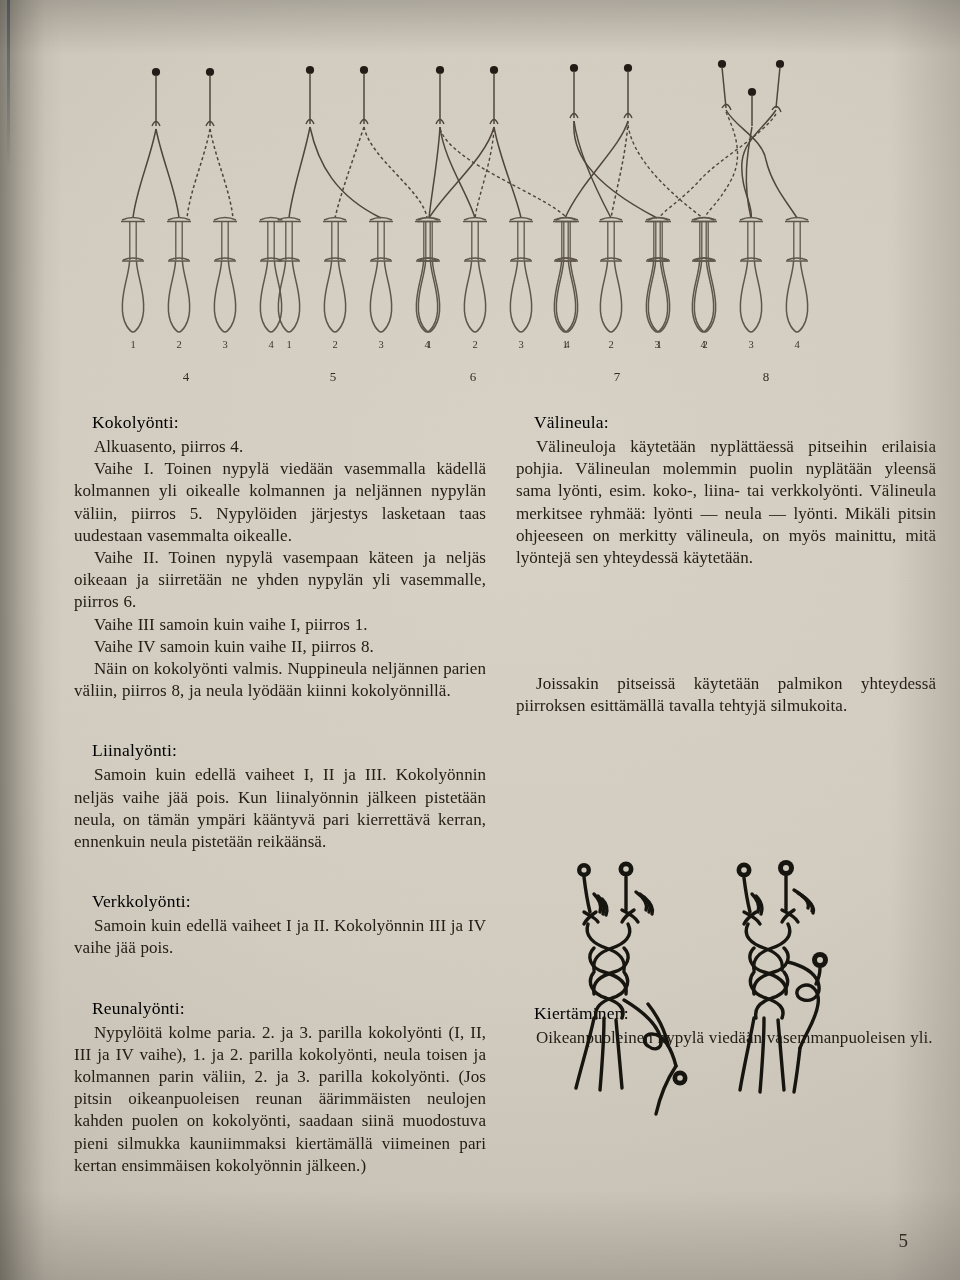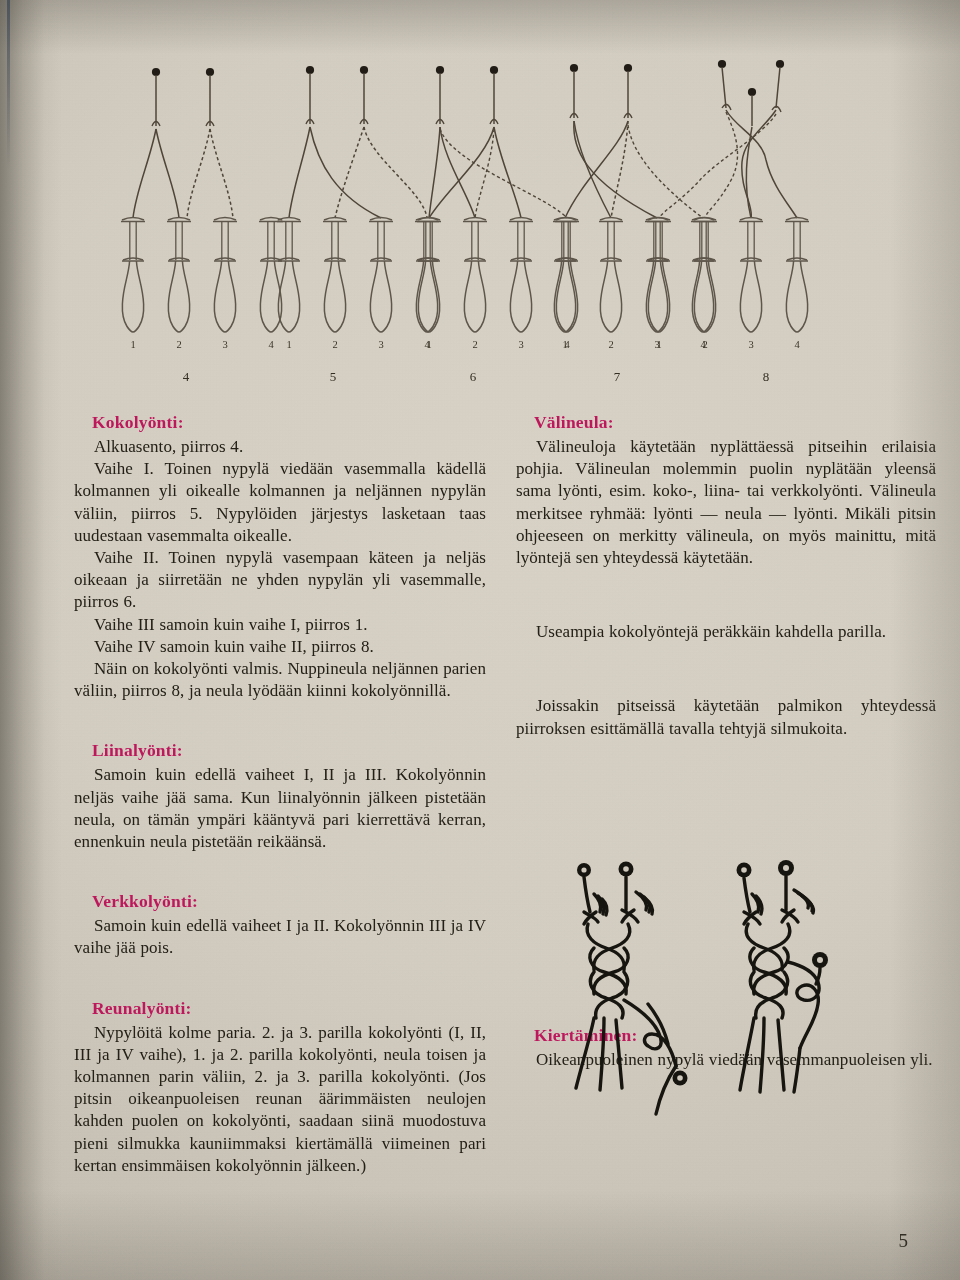--- a/index.html
+++ b/index.html
@@ -68,25 +68,25 @@
   }
   .col {
     position: absolute;
     top: 0;
   }
   .col-left  { left: 74px;  width: 412px; }
   .col-right { left: 516px; width: 420px; }
 
   h2.head {
     font-size: 17.5px;
-    font-weight: bold;
+    font-weight: normal;
     margin: 0 0 3px 0;
     padding-left: 18px;
     letter-spacing: 0.2px;
-    color: #be185d;
+    color: #000000;
   }
   p.body {
     font-size: 17px;
     line-height: 22.2px;
     margin: 0;
     text-align: justify;
     text-indent: 20px;
     color: #242017;
     letter-spacing: 0.05px;
     word-spacing: 0.4px;
@@ -345,21 +345,21 @@
           <p class="body">Vaihe II. Toinen nypylä vasempaan käteen ja neljäs oikeaan ja siirretään ne yhden nypylän yli vasemmalle, piirros 6.</p>
           <p class="body">Vaihe III samoin kuin vaihe I, piirros 1.</p>
           <p class="body">Vaihe IV samoin kuin vaihe II, piirros 8.</p>
           <p class="body">Näin on kokolyönti valmis. Nuppineula neljännen parien väliin, piirros 8, ja neula lyödään kiinni kokolyönnillä.</p>
         </div>
 
         <div class="gap-lg"></div>
 
         <div class="block">
           <h2 class="head">Liinalyönti:</h2>
-          <p class="body">Samoin kuin edellä vaiheet I, II ja III. Kokolyönnin neljäs vaihe jää sama. Kun liinalyönnin jälkeen pistetään neula, on tämän ympäri kääntyvä pari kierrettävä kerran, ennenkuin neula pistetään reikäänsä.</p>
+          <p class="body">Samoin kuin edellä vaiheet I, II ja III. Kokolyönnin neljäs vaihe jää pois. Kun liinalyönnin jälkeen pistetään neula, on tämän ympäri kääntyvä pari kierrettävä kerran, ennenkuin neula pistetään reikäänsä.</p>
         </div>
 
         <div class="gap-lg"></div>
 
         <div class="block">
           <h2 class="head">Verkkolyönti:</h2>
           <p class="body">Samoin kuin edellä vaiheet I ja II. Kokolyönnin III ja IV vaihe jää pois.</p>
         </div>
 
         <div class="gap-lg"></div>
@@ -373,21 +373,20 @@
       <div class="col col-right">
 
         <div class="block">
           <h2 class="head">Välineula:</h2>
           <p class="body">Välineuloja käytetään nyplättäessä pitseihin erilaisia pohjia. Välineulan molemmin puolin nyplätään yleensä sama lyönti, esim. koko-, liina- tai verkkolyönti. Välineula merkitsee ryhmää: lyönti — neula — lyönti. Mikäli pitsin ohjeeseen on merkitty välineula, on myös mainittu, mitä lyöntejä sen yhteydessä käytetään.</p>
         </div>
 
         <div class="gap-xl"></div>
 
         <div class="block">
-          <p class="body">Useampia kokolyöntejä peräkkäin kahdella parilla.</p>
         </div>
 
         <div class="gap-xl"></div>
 
         <div class="block">
           <p class="body">Joissakin pitseissä käytetään palmikon yhteydessä piirroksen esittämällä tavalla tehtyjä silmukoita.</p>
         </div>
 
         <div style="height:285px"></div>
 

